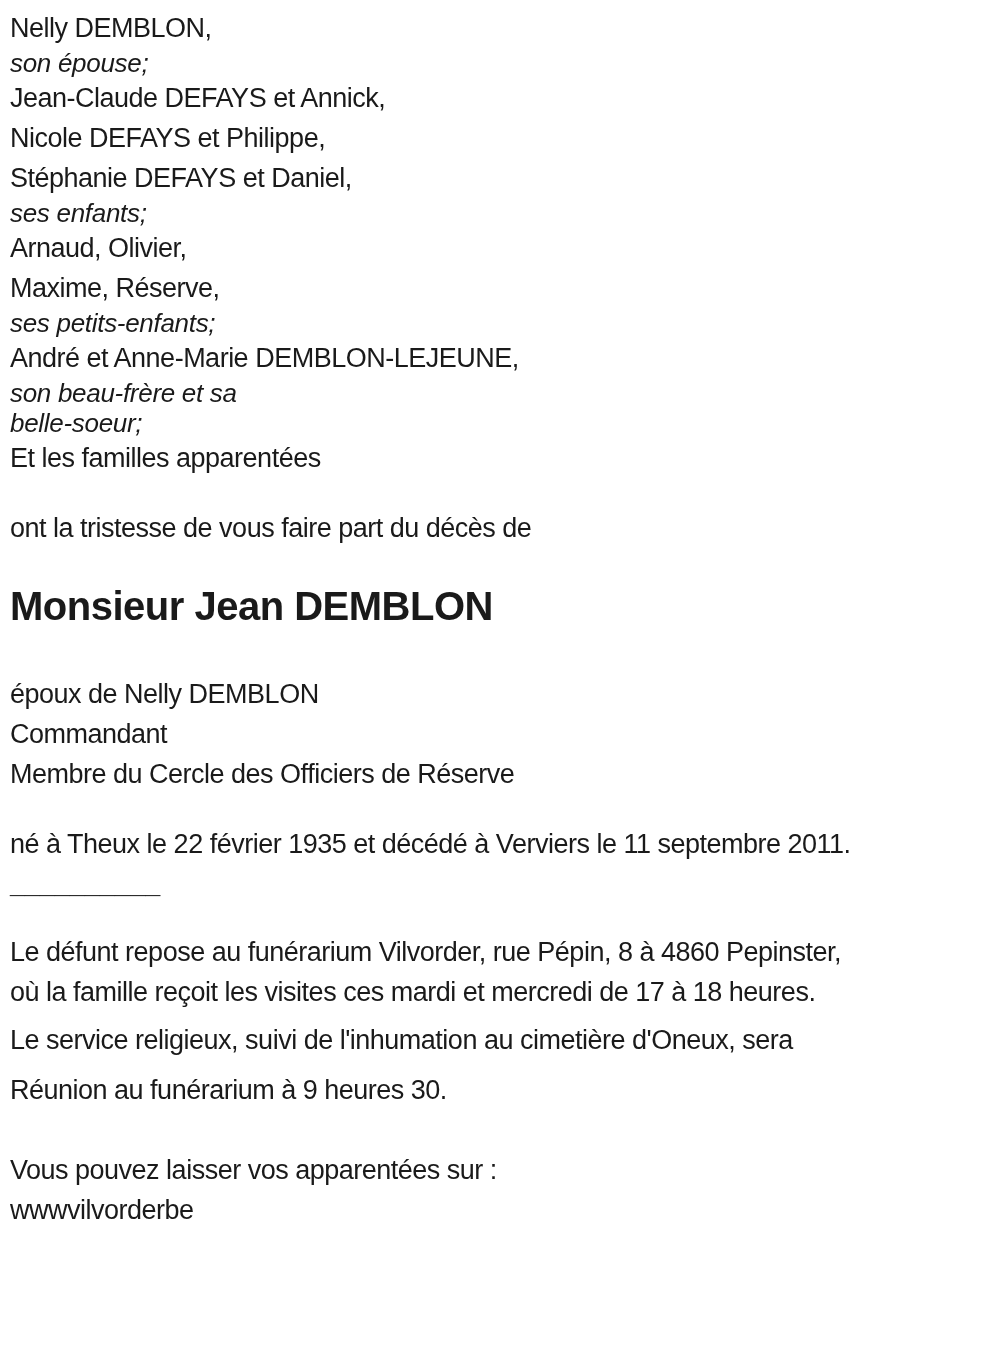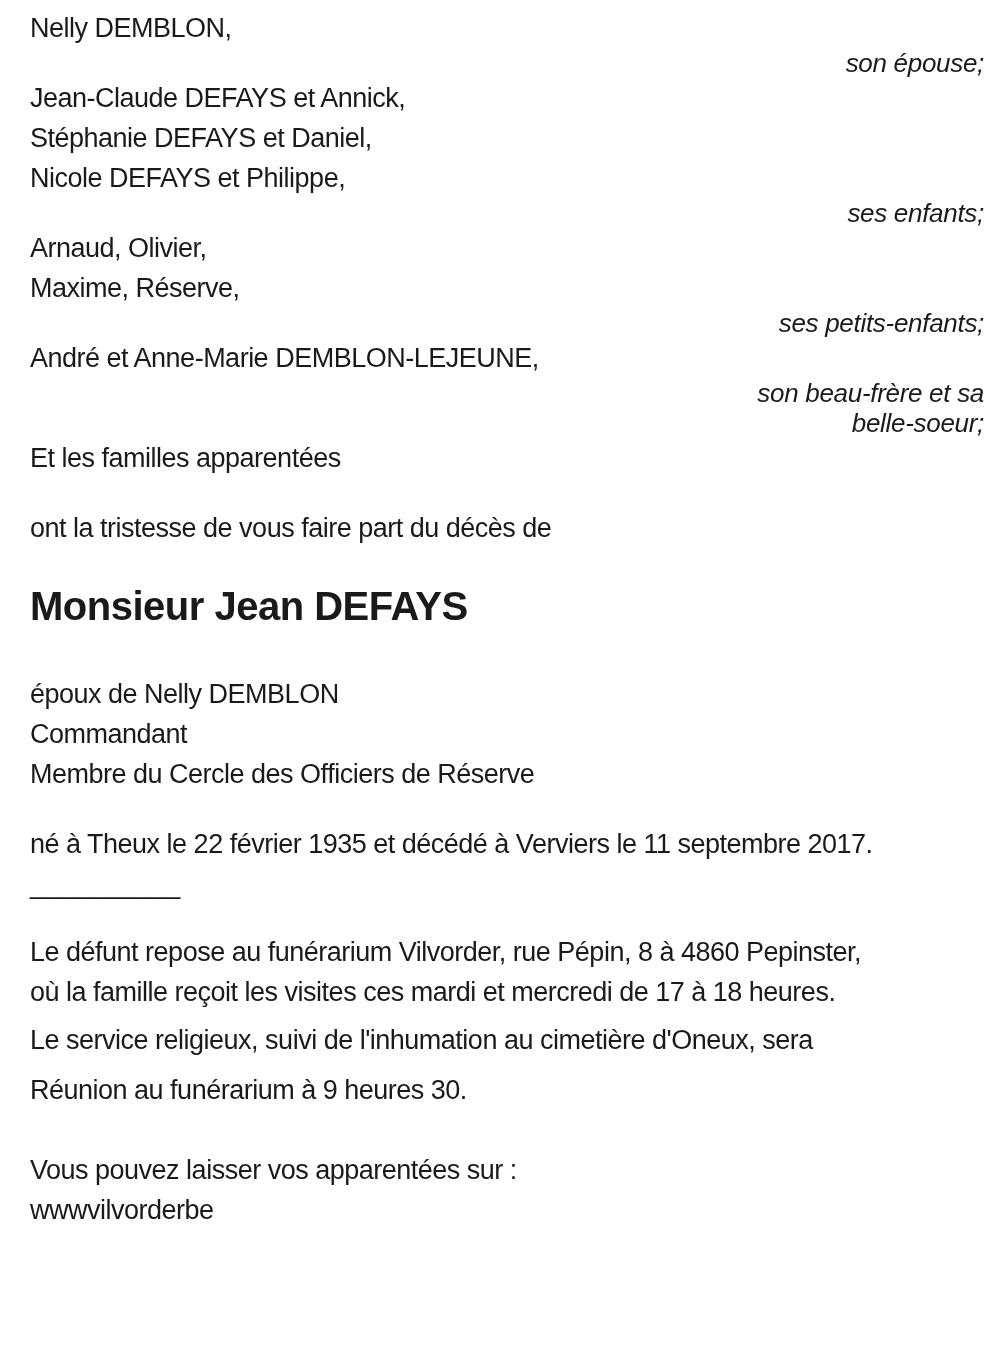--- a/index.html
+++ b/index.html
@@ -8,31 +8,30 @@
     background: #ffffff;
   }
   body {
     width: 1000px;
     height: 1354px;
     overflow: hidden;
     font-family: "Liberation Sans", "DejaVu Sans", sans-serif;
     color: #1a1a1a;
   }
   .doc {
-    padding: 8px 16px 0 10px;
-    margin-left: 20px;
+    padding: 8px 26px 0 10px;
   }
   .line {
     font-size: 27px;
     line-height: 40px;
     letter-spacing: -0.5px;
     white-space: nowrap;
   }
   .relation {
-    text-align: right;
+    text-align: left;
     font-style: italic;
     font-size: 26px;
     line-height: 30px;
     letter-spacing: -0.3px;
   }
   .deceased-name {
     font-size: 40px;
     font-weight: bold;
     line-height: 56px;
     letter-spacing: -0.5px;
@@ -43,54 +42,55 @@
   .gap-40 { margin-top: 40px; }
   .gap-28 { margin-top: 28px; }
   .gap-8  { margin-top: 8px; }
   .gap-10 { margin-top: 10px; }
   .bold   { font-weight: bold; }
   .separator-line {
     font-size: 27px;
     line-height: 40px;
     letter-spacing: 0;
     white-space: nowrap;
+    font-weight: bold;
   }
 </style>
 </head>
 <body>
 
 <div class="doc">
 
   <div class="line">Nelly DEMBLON,</div>
   <div class="line relation">son épouse;</div>
 
   <div class="line">Jean-Claude DEFAYS et Annick,</div>
+  <div class="line">Nicole DEFAYS et Philippe,</div>
   <div class="line">Stéphanie DEFAYS et Daniel,</div>
-  <div class="line">Nicole DEFAYS et Philippe,</div>
   <div class="line relation">ses enfants;</div>
 
   <div class="line">Arnaud, Olivier,</div>
   <div class="line">Maxime, Réserve,</div>
   <div class="line relation">ses petits-enfants;</div>
 
   <div class="line">André et Anne-Marie DEMBLON-LEJEUNE,</div>
   <div class="line relation">son beau-frère et sa</div>
   <div class="line relation">belle-soeur;</div>
 
   <div class="line">Et les familles apparentées</div>
 
   <div class="line gap-30">ont la tristesse de vous faire part du décès de</div>
 
-  <div class="deceased-name">Monsieur Jean DEFAYS</div>
+  <div class="deceased-name">Monsieur Jean DEMBLON</div>
 
   <div class="line gap-40">époux de Nelly DEMBLON</div>
   <div class="line">Commandant</div>
   <div class="line">Membre du Cercle des Officiers de Réserve</div>
 
-  <div class="line gap-30">né à Theux le 22 février 1935 et décédé à Verviers le 11 septembre 2017.</div>
+  <div class="line gap-30">né à Theux le 22 février 1935 et décédé à Verviers le 11 septembre 2011.</div>
 
   <div class="separator-line">__________</div>
 
   <div class="line gap-28">Le défunt repose au funérarium Vilvorder, rue Pépin, 8 à 4860 Pepinster,</div>
   <div class="line">où la famille reçoit les visites ces mardi et mercredi de 17 à 18 heures.</div>
 
   <div class="line gap-8">Le service religieux, suivi de l'inhumation au cimetière d'Oneux, sera</div>
 
   <div class="line gap-10">Réunion au funérarium à 9 heures 30.</div>
 

